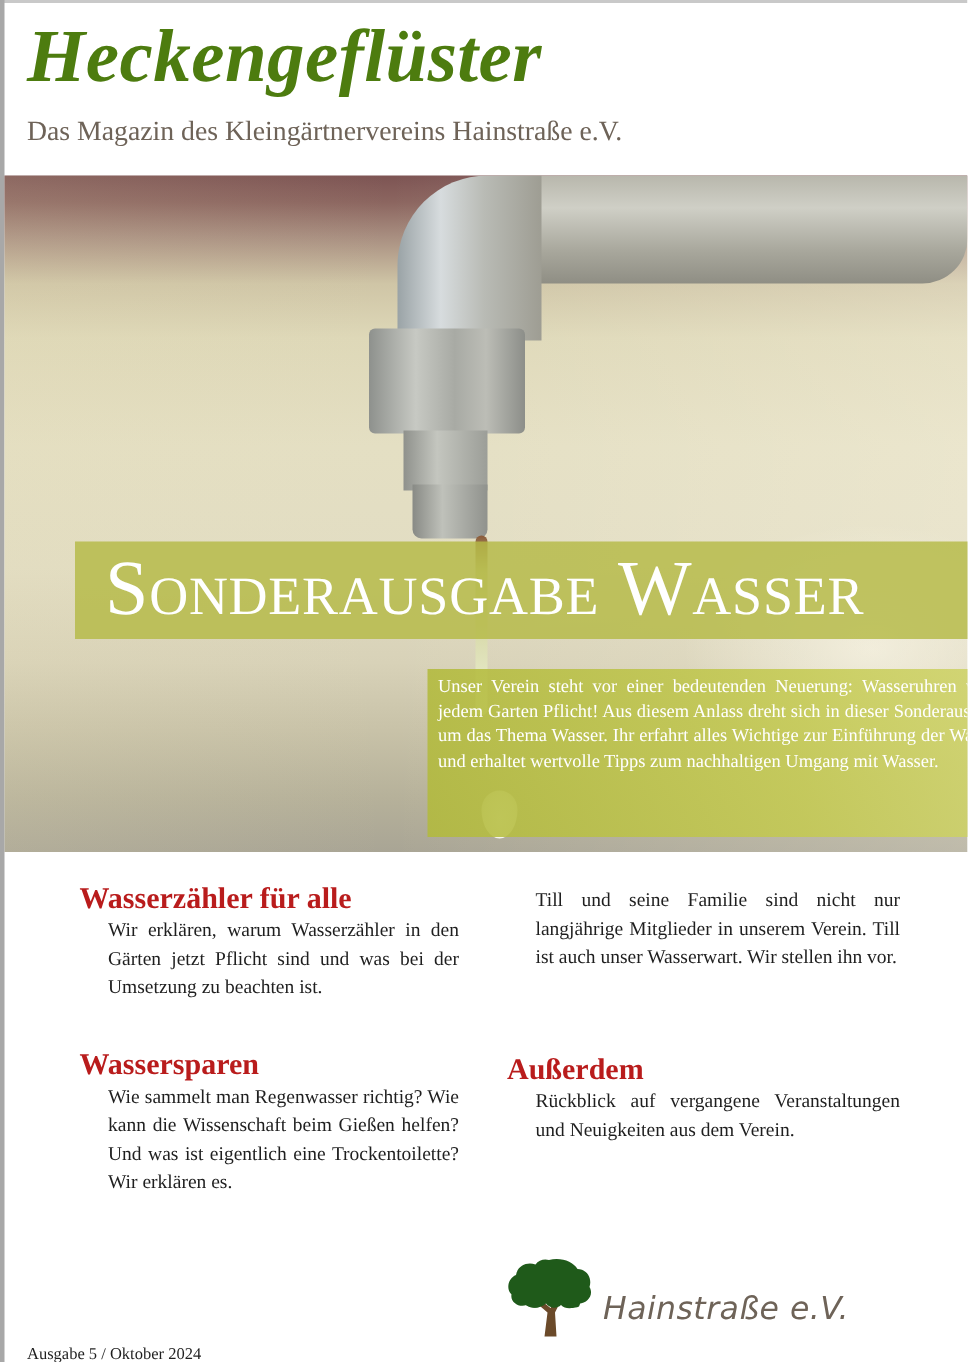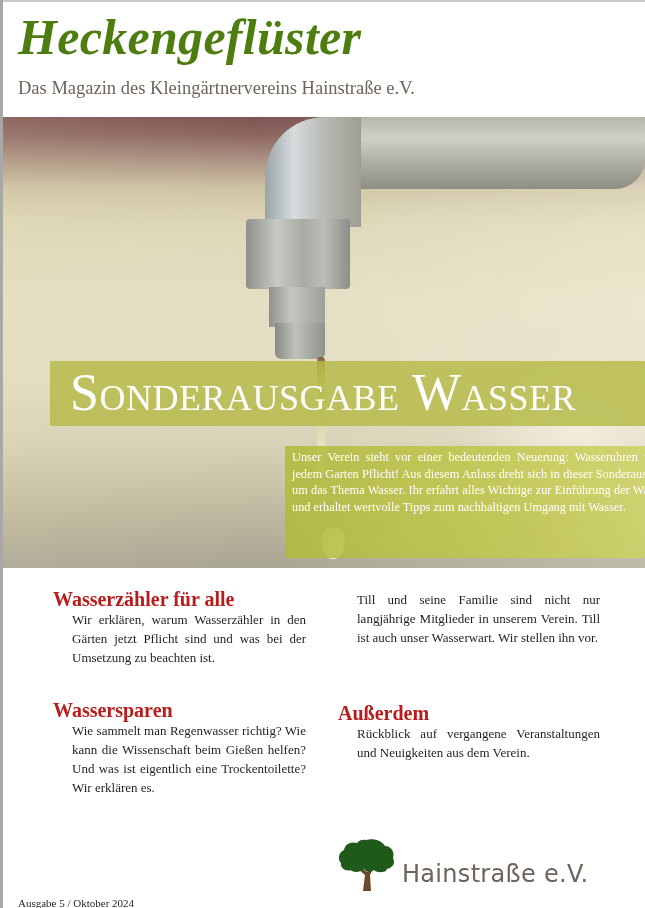--- a/index.html
+++ b/index.html
@@ -117,21 +117,21 @@
   }
   .tree-icon {
     position: absolute; left: 0; top: 4px; width: 60px; height: 56px;
   }
   .logo-line1 {
     position: absolute; left: 66px; top: 0; font-family: "DejaVu Sans", sans-serif;
     font-size: 22.5px; line-height: 1; color: #a6b81d; white-space: nowrap; letter-spacing: -0.2px;
   }
   .logo-line2 {
     position: absolute; left: 66px; top: 29px; font-family: "DejaVu Sans", sans-serif;
-    font-size: 24px; line-height: 1; color: #6e6358; white-space: nowrap; letter-spacing: 0.3px;
+    font-size: 21px; line-height: 1; color: #6e6358; white-space: nowrap; letter-spacing: 0.3px; font-style: italic;
   }
 </style>
 </head>
 <body>
 
 <div class="top-edge"></div>
 <div class="page-edge"></div>
 
 <header>
   <h1 class="masthead-title">Heckengeflüster</h1>

